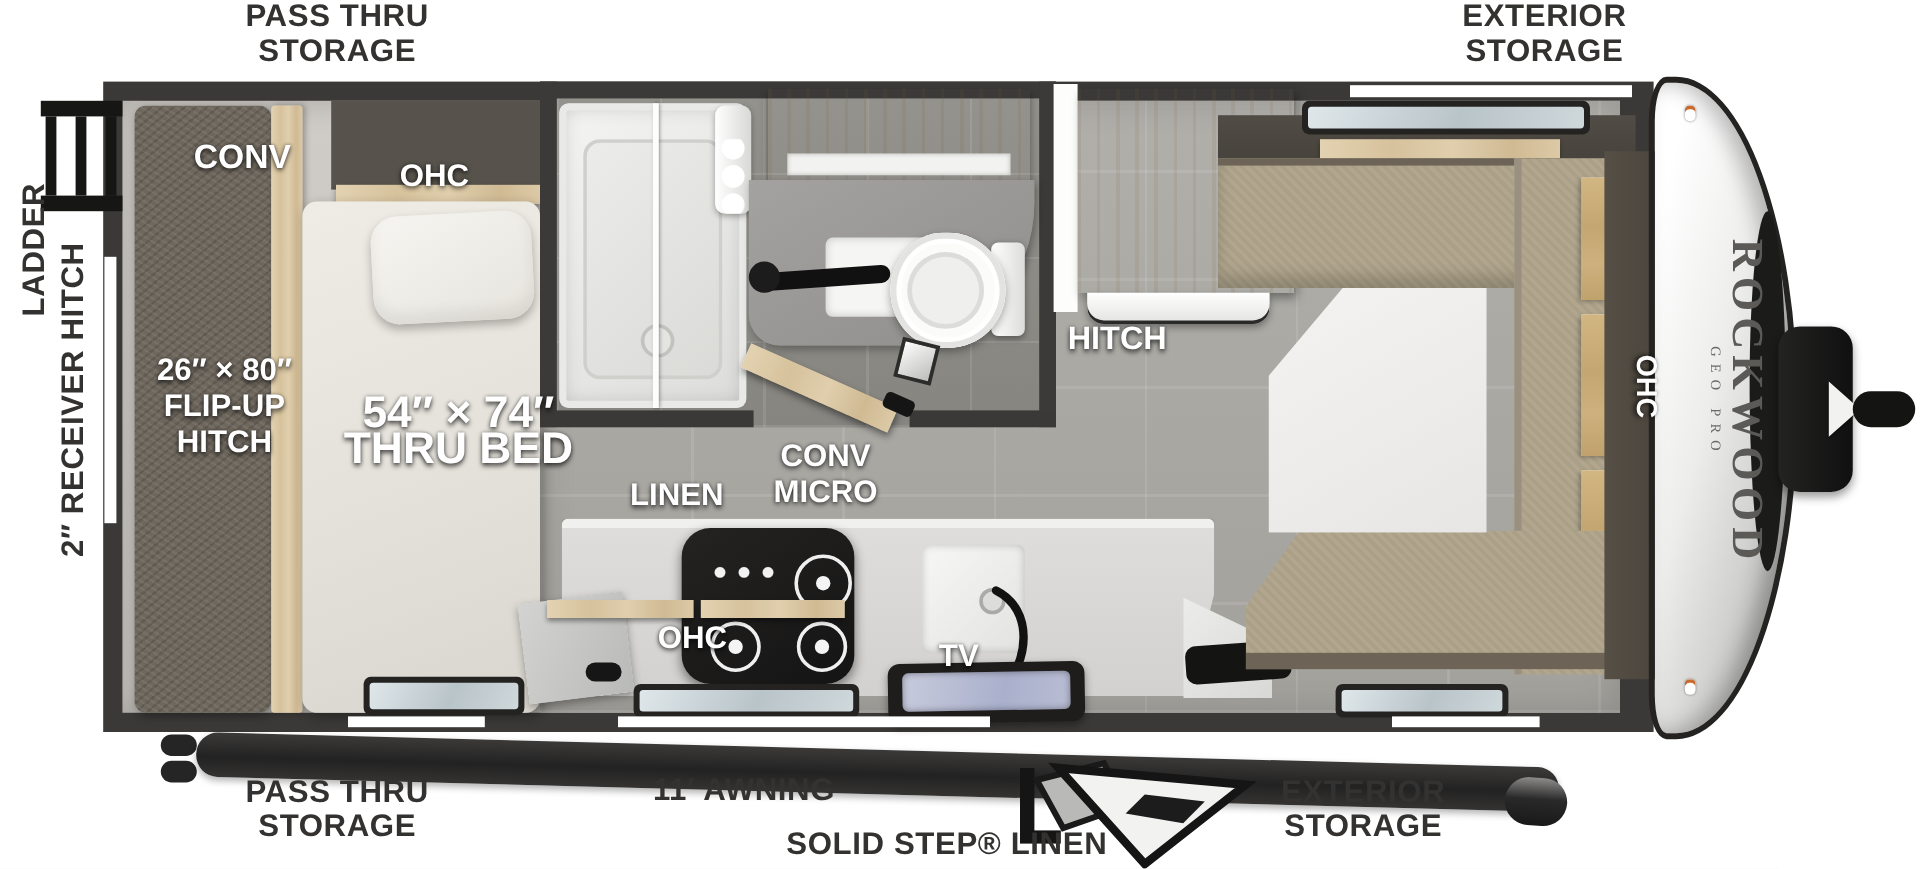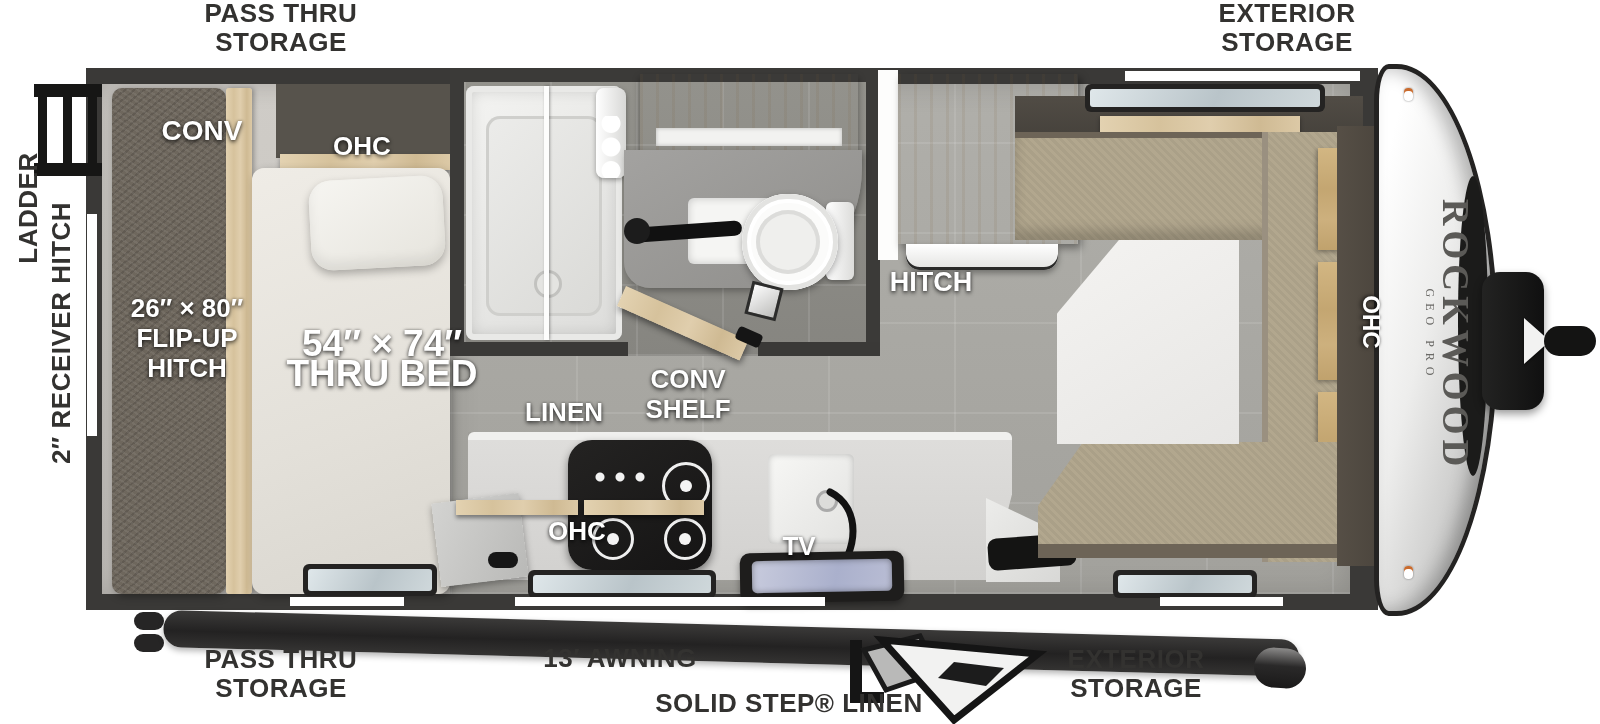--- a/index.html
+++ b/index.html
@@ -235,42 +235,42 @@
   <div class="lbl-out" style="left:1287px;top:28px;">
     <div>EXTERIOR</div>
     <div>STORAGE</div>
   </div>
   <div class="lbl-out rot-ccw" style="left:28px;top:208px;"><span>LADDER</span></div>
   <div class="lbl-out rot-ccw" style="left:61px;top:333px;"><span>2″ RECEIVER HITCH</span></div>
   <div class="lbl-out" style="left:281px;top:674px;">
     <div>PASS THRU</div>
     <div>STORAGE</div>
   </div>
-  <div class="lbl-out" style="left:620px;top:658px;"><span>13′ AWNING</span></div>
+  <div class="lbl-out" style="left:620px;top:658px;"><span>11′ AWNING</span></div>
   <div class="lbl-out" style="left:789px;top:703px;"><span>SOLID STEP® LINEN</span></div>
   <div class="lbl-out" style="left:1136px;top:674px;">
     <div>EXTERIOR</div>
     <div>STORAGE</div>
   </div>
 
   <div class="lbl-in" style="left:202px;top:131px;font-size:28px;"><span>CONV</span></div>
   <div class="lbl-in" style="left:362px;top:146px;"><span>OHC</span></div>
   <div class="lbl-in" style="left:187px;top:338px;">
     <div>26″ × 80″</div>
     <div>FLIP-UP</div>
     <div>HITCH</div>
   </div>
   <div class="lbl-in" style="left:382px;top:359px;font-size:37px;">
     <div>54″ × 74″</div>
     <div>THRU BED</div>
   </div>
   <div class="lbl-in" style="left:540px;top:412px;padding-left:48px;"><span>LINEN</span></div>
   <div class="lbl-in" style="left:688px;top:394px;">
     <div>CONV</div>
-    <div>SHELF</div>
+    <div>MICRO</div>
   </div>
   <div class="lbl-in" style="left:577px;top:531px;"><span>OHC</span></div>
   <div class="lbl-in" style="left:799px;top:546px;"><span>TV</span></div>
   <div class="lbl-in" style="left:931px;top:282px;font-size:27px;"><span>HITCH</span></div>
   <div class="lbl-in rot-cw" style="left:1371px;top:322px;font-size:24px;"><span>OHC</span></div>
 
   <div class="abs rot-cw" style="left:1448px;top:335px;text-align:center;white-space:nowrap;transform-origin:center;">
     <div style="font-family:'Liberation Serif',serif;font-size:37px;font-weight:700;color:#5b5a57;letter-spacing:5px;line-height:36px;">ROCKWOOD</div>
     <div style="font-family:'Liberation Serif',serif;font-size:12px;font-weight:400;color:#6b6a67;letter-spacing:6px;line-height:14px;">GEO PRO</div>
   </div>

